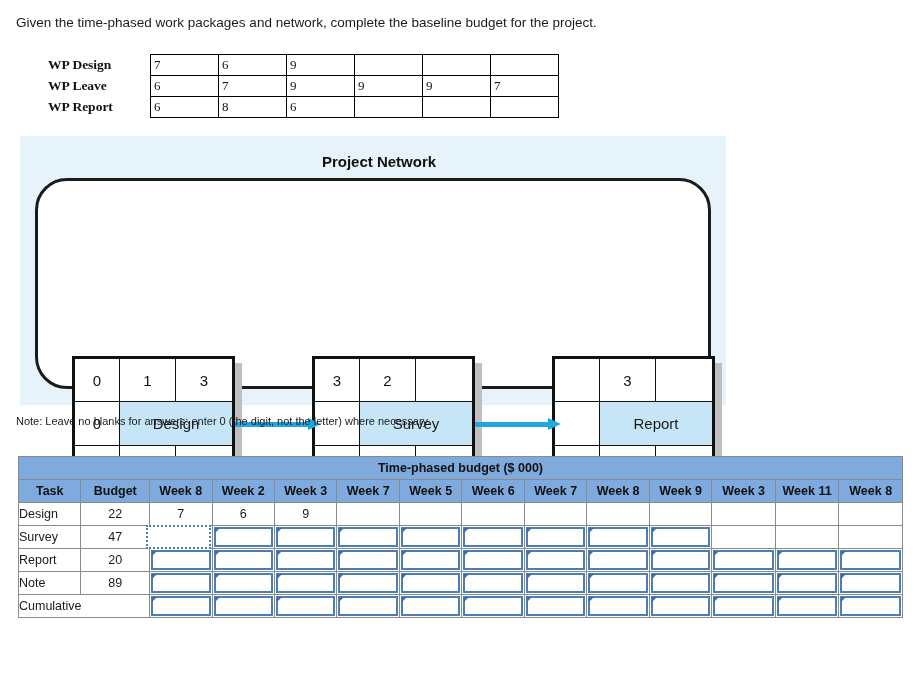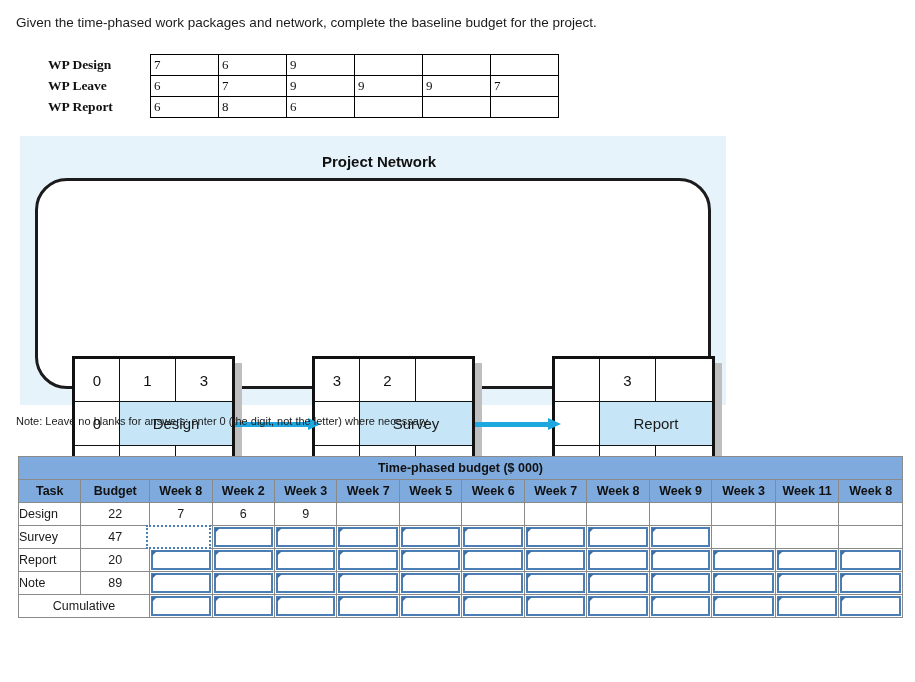--- a/index.html
+++ b/index.html
@@ -172,21 +172,21 @@
   }
   .col-head {
     background: #7EAADE !important;
     text-align: center;
     font-weight: bold !important;
     font-size: 12.5px;
     color: #111 !important;
   }
   .task-cell { text-align: left; padding-left: 4px; }
   .num-cell  { text-align: center; padding-right: 5px; }
-  .cum-cell  { text-align: center; padding-left: 18px; }
+  .cum-cell  { text-align: left; padding-left: 18px; }
 
   
   td.inputcell { position: relative; padding: 0; }
   .ibox {
     position: absolute;
     left: 1px; top: 1px; right: 1px; bottom: 1px;
     border: 2px solid #4A7EB5;
     background: #fff;
   }
   .ibox::before {

